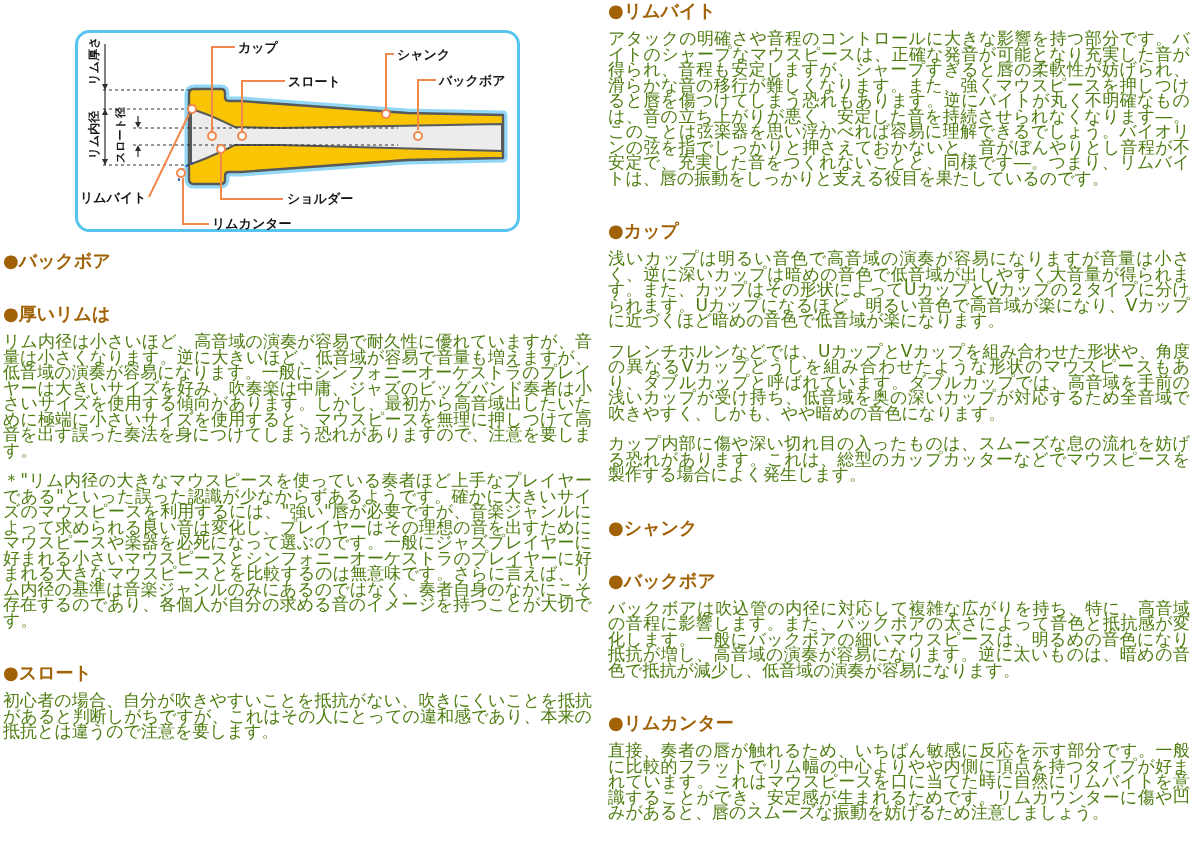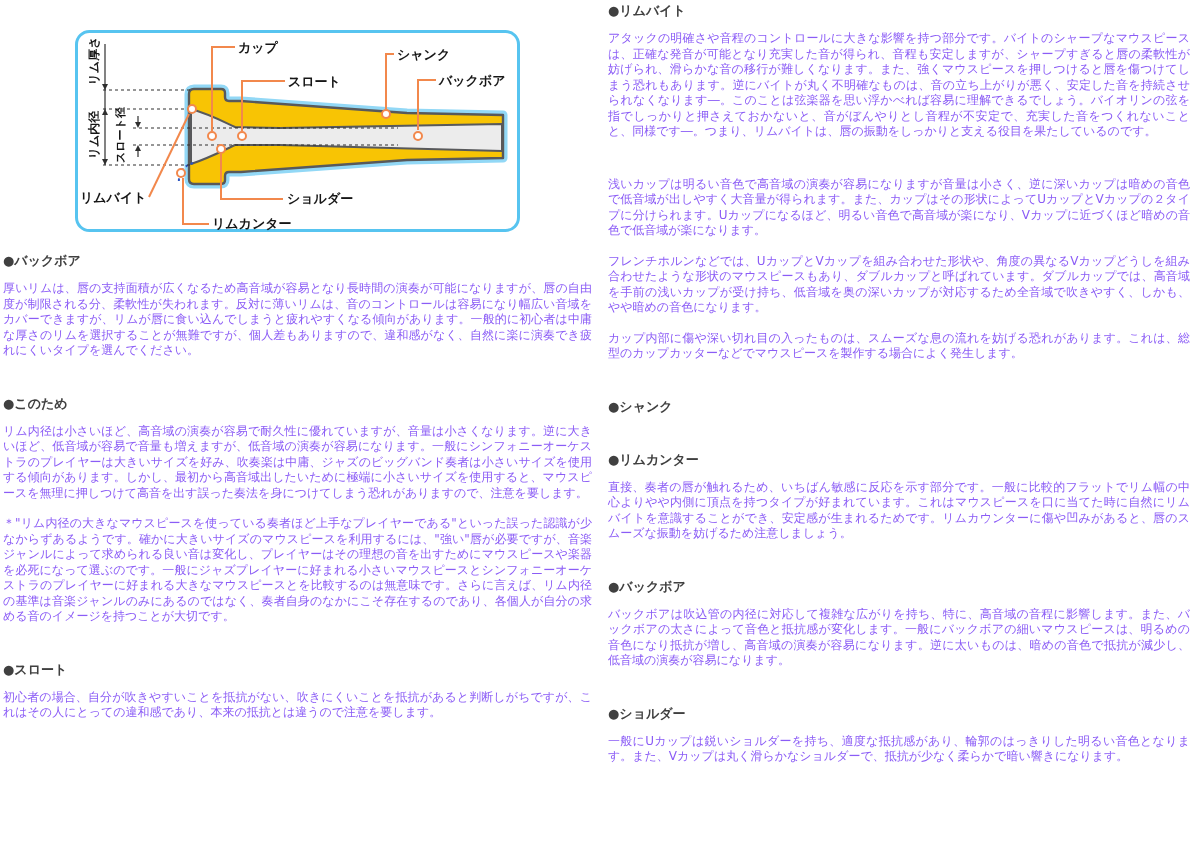--- a/index.html
+++ b/index.html
@@ -30,28 +30,28 @@
   .dlabel-v{ font-family: "DejaVu Sans", sans-serif; font-weight: bold; font-size: 12px; fill: #161616; }
   .dlabel-vs{ font-family: "DejaVu Sans", sans-serif; font-weight: bold; font-size: 11px; fill: #161616; }
 
   
   .col { position: absolute; }
   .col-left  { left: 3px;   top: 253px; width: 589px; }
   .col-right { left: 608px; top: 3px;   width: 582px; }
   .section + .section { margin-top: 37px; }
   .section h2 {
     margin: 0 0 12px 0;
-    font-size: 13px; font-weight: bold; color: #404040;
+    font-size: 18px; font-weight: bold; color: #a16207;
     line-height: 16px;
   }
   .section p {
     margin: 0 0 15px 0;
-    font-size: 12px; line-height: 15.5px;
+    font-size: 17px; line-height: 15.5px;
     text-align: justify;
-    color: #8b5cf6;
+    color: #4d7c0f;
   }
   .section p:last-child { margin-bottom: 0; }
 </style>
 </head>
 <body>
 
 <div class="page">
 
   <div class="diagram">
     <svg width="445" height="202" viewBox="0 0 445 202">
@@ -113,61 +113,61 @@
       <text class="dlabel-v" x="19" y="35" text-anchor="middle" transform="rotate(-90 19 31)">リム厚さ</text>
       <text class="dlabel-v" x="19" y="109" text-anchor="middle" transform="rotate(-90 19 105)">リム内径</text>
       <text class="dlabel-vs" x="45" y="109" text-anchor="middle" transform="rotate(-90 45 105)">スロート径</text>
     </svg>
   </div>
 
   <div class="col col-left">
 
     <div class="section">
       <h2>●バックボア</h2>
-      <p>厚いリムは、唇の支持面積が広くなるため高音域が容易となり長時間の演奏が可能になりますが、唇の自由度が制限される分、柔軟性が失われます。反対に薄いリムは、音のコントロールは容易になり幅広い音域をカバーできますが、リムが唇に食い込んでしまうと疲れやすくなる傾向があります。一般的に初心者は中庸な厚さのリムを選択することが無難ですが、個人差もありますので、違和感がなく、自然に楽に演奏でき疲れにくいタイプを選んでください。</p>
     </div>
 
     <div class="section">
-      <h2>●このため</h2>
+      <h2>●厚いリムは</h2>
       <p>リム内径は小さいほど、高音域の演奏が容易で耐久性に優れていますが、音量は小さくなります。逆に大きいほど、低音域が容易で音量も増えますが、低音域の演奏が容易になります。一般にシンフォニーオーケストラのプレイヤーは大きいサイズを好み、吹奏楽は中庸、ジャズのビッグバンド奏者は小さいサイズを使用する傾向があります。しかし、最初から高音域出したいために極端に小さいサイズを使用すると、マウスピースを無理に押しつけて高音を出す誤った奏法を身につけてしまう恐れがありますので、注意を要します。</p>
       <p>＊"リム内径の大きなマウスピースを使っている奏者ほど上手なプレイヤーである"といった誤った認識が少なからずあるようです。確かに大きいサイズのマウスピースを利用するには、"強い"唇が必要ですが、音楽ジャンルによって求められる良い音は変化し、プレイヤーはその理想の音を出すためにマウスピースや楽器を必死になって選ぶのです。一般にジャズプレイヤーに好まれる小さいマウスピースとシンフォニーオーケストラのプレイヤーに好まれる大きなマウスピースとを比較するのは無意味です。さらに言えば、リム内径の基準は音楽ジャンルのみにあるのではなく、奏者自身のなかにこそ存在するのであり、各個人が自分の求める音のイメージを持つことが大切です。</p>
     </div>
 
     <div class="section">
       <h2>●スロート</h2>
       <p>初心者の場合、自分が吹きやすいことを抵抗がない、吹きにくいことを抵抗があると判断しがちですが、これはその人にとっての違和感であり、本来の抵抗とは違うので注意を要します。</p>
     </div>
 
   </div>
 
   <div class="col col-right">
 
     <div class="section">
       <h2>●リムバイト</h2>
       <p>アタックの明確さや音程のコントロールに大きな影響を持つ部分です。バイトのシャープなマウスピースは、正確な発音が可能となり充実した音が得られ、音程も安定しますが、シャープすぎると唇の柔軟性が妨げられ、滑らかな音の移行が難しくなります。また、強くマウスピースを押しつけると唇を傷つけてしまう恐れもあります。逆にバイトが丸く不明確なものは、音の立ち上がりが悪く、安定した音を持続させられなくなります―。このことは弦楽器を思い浮かべれば容易に理解できるでしょう。バイオリンの弦を指でしっかりと押さえておかないと、音がぼんやりとし音程が不安定で、充実した音をつくれないことと、同様です―。つまり、リムバイトは、唇の振動をしっかりと支える役目を果たしているのです。</p>
     </div>
 
     <div class="section">
+      <h2>●カップ</h2>
       <p>浅いカップは明るい音色で高音域の演奏が容易になりますが音量は小さく、逆に深いカップは暗めの音色で低音域が出しやすく大音量が得られます。また、カップはその形状によってUカップとVカップの２タイプに分けられます。Uカップになるほど、明るい音色で高音域が楽になり、Vカップに近づくほど暗めの音色で低音域が楽になります。</p>
       <p>フレンチホルンなどでは、UカップとVカップを組み合わせた形状や、角度の異なるVカップどうしを組み合わせたような形状のマウスピースもあり、ダブルカップと呼ばれています。ダブルカップでは、高音域を手前の浅いカップが受け持ち、低音域を奥の深いカップが対応するため全音域で吹きやすく、しかも、やや暗めの音色になります。</p>
       <p>カップ内部に傷や深い切れ目の入ったものは、スムーズな息の流れを妨げる恐れがあります。これは、総型のカップカッターなどでマウスピースを製作する場合によく発生します。</p>
     </div>
 
     <div class="section">
       <h2>●シャンク</h2>
     </div>
 
     <div class="section">
-      <h2>●リムカンター</h2>
-      <p>直接、奏者の唇が触れるため、いちばん敏感に反応を示す部分です。一般に比較的フラットでリム幅の中心よりやや内側に頂点を持つタイプが好まれています。これはマウスピースを口に当てた時に自然にリムバイトを意識することができ、安定感が生まれるためです。リムカウンターに傷や凹みがあると、唇のスムーズな振動を妨げるため注意しましょう。</p>
+      <h2>●バックボア</h2>
+      <p>バックボアは吹込管の内径に対応して複雑な広がりを持ち、特に、高音域の音程に影響します。また、バックボアの太さによって音色と抵抗感が変化します。一般にバックボアの細いマウスピースは、明るめの音色になり抵抗が増し、高音域の演奏が容易になります。逆に太いものは、暗めの音色で抵抗が減少し、低音域の演奏が容易になります。</p>
     </div>
 
     <div class="section">
-      <h2>●バックボア</h2>
-      <p>バックボアは吹込管の内径に対応して複雑な広がりを持ち、特に、高音域の音程に影響します。また、バックボアの太さによって音色と抵抗感が変化します。一般にバックボアの細いマウスピースは、明るめの音色になり抵抗が増し、高音域の演奏が容易になります。逆に太いものは、暗めの音色で抵抗が減少し、低音域の演奏が容易になります。</p>
+      <h2>●リムカンター</h2>
+      <p>直接、奏者の唇が触れるため、いちばん敏感に反応を示す部分です。一般に比較的フラットでリム幅の中心よりやや内側に頂点を持つタイプが好まれています。これはマウスピースを口に当てた時に自然にリムバイトを意識することができ、安定感が生まれるためです。リムカウンターに傷や凹みがあると、唇のスムーズな振動を妨げるため注意しましょう。</p>
     </div>
 
     <div class="section">
       <h2>●ショルダー</h2>
       <p>一般にUカップは鋭いショルダーを持ち、適度な抵抗感があり、輪郭のはっきりした明るい音色となります。また、Vカップは丸く滑らかなショルダーで、抵抗が少なく柔らかで暗い響きになります。</p>
     </div>
 
   </div>
 
 </div>

